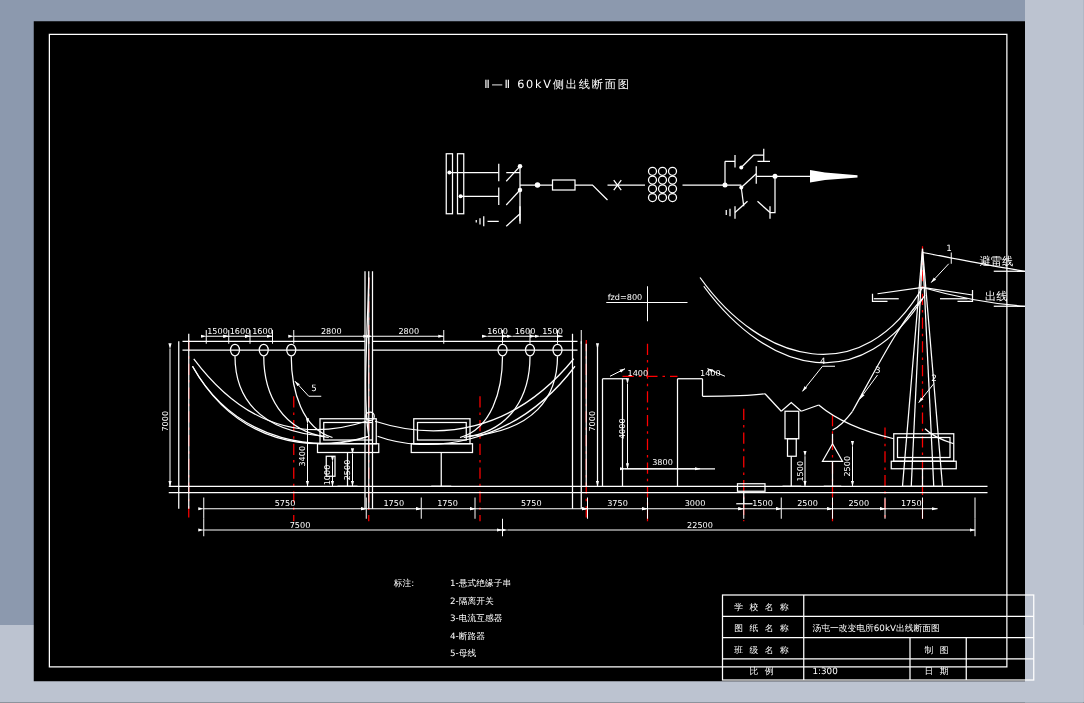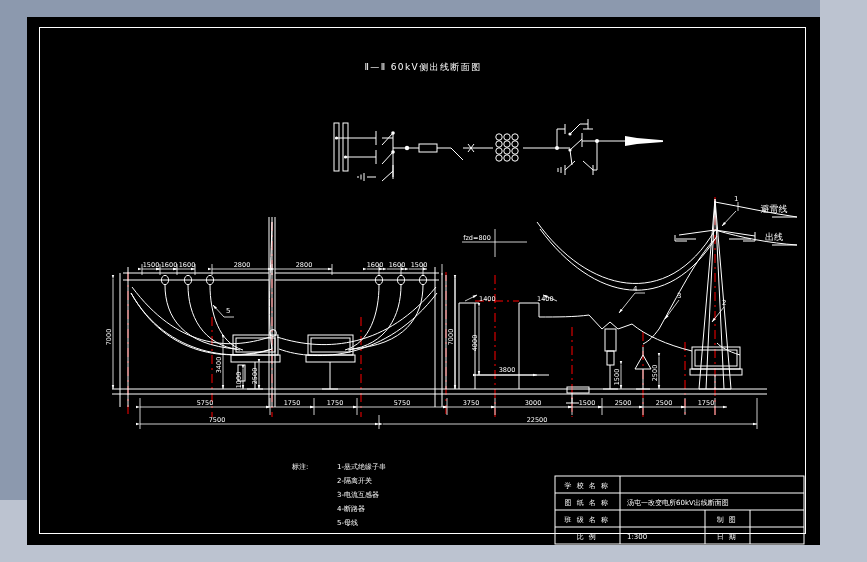--- a/index.html
+++ b/index.html
@@ -11,21 +11,21 @@
   #root{position:relative;width:867px;height:562px;}
   .bg-top{position:absolute;left:0;top:0;width:867px;height:500px;background:#8c99ae;}
   .bg-bot{position:absolute;left:0;top:500px;width:867px;height:62px;background:#bcc3d0;}
   .bg-right{position:absolute;left:820px;top:0;width:47px;height:562px;background:#bcc3d0;}
 
   
   .sheet{position:absolute;left:27px;top:17px;width:793px;height:528px;background:#000;}
   
   .frame{position:absolute;left:12px;top:10px;width:765px;height:505px;border:1px solid #fff;}
 
-  .dw{position:absolute;}
+  .dw{position:absolute;margin-left:23px;}
   svg{display:block;}
 </style>
 </head>
 <body>
 
 <div id="root">
 
   <div class="bg-top"></div>
   <div class="bg-bot"></div>
   <div class="bg-right"></div>

